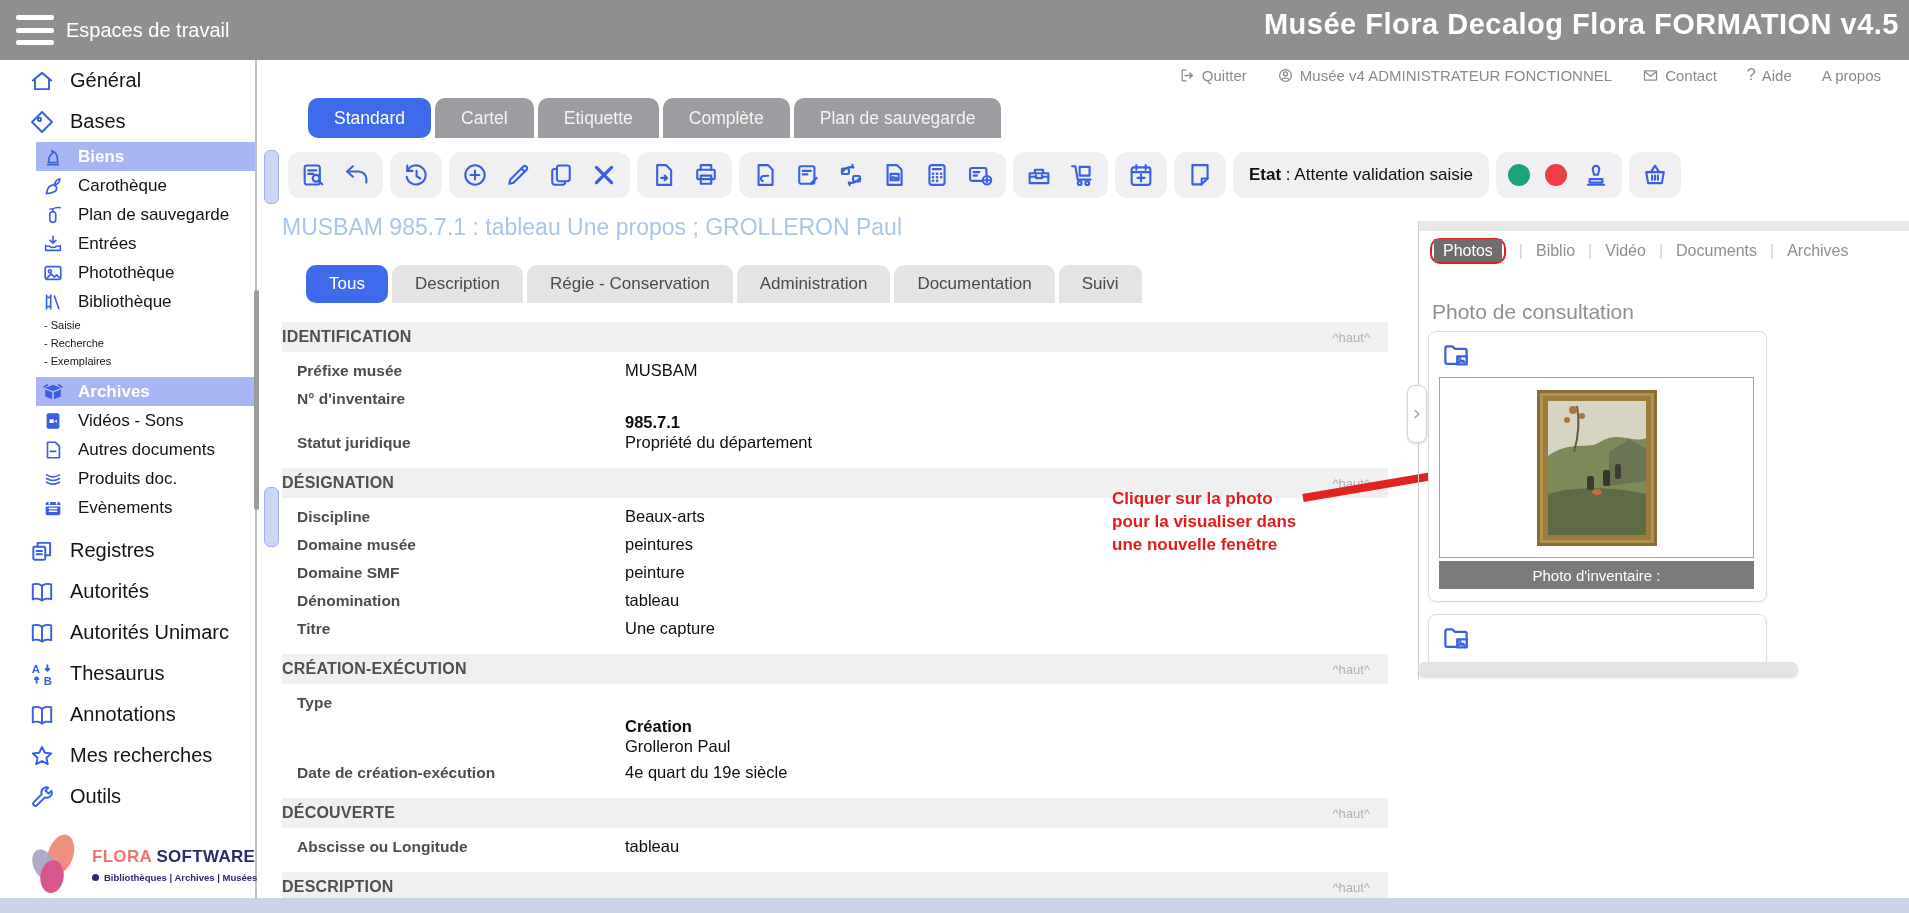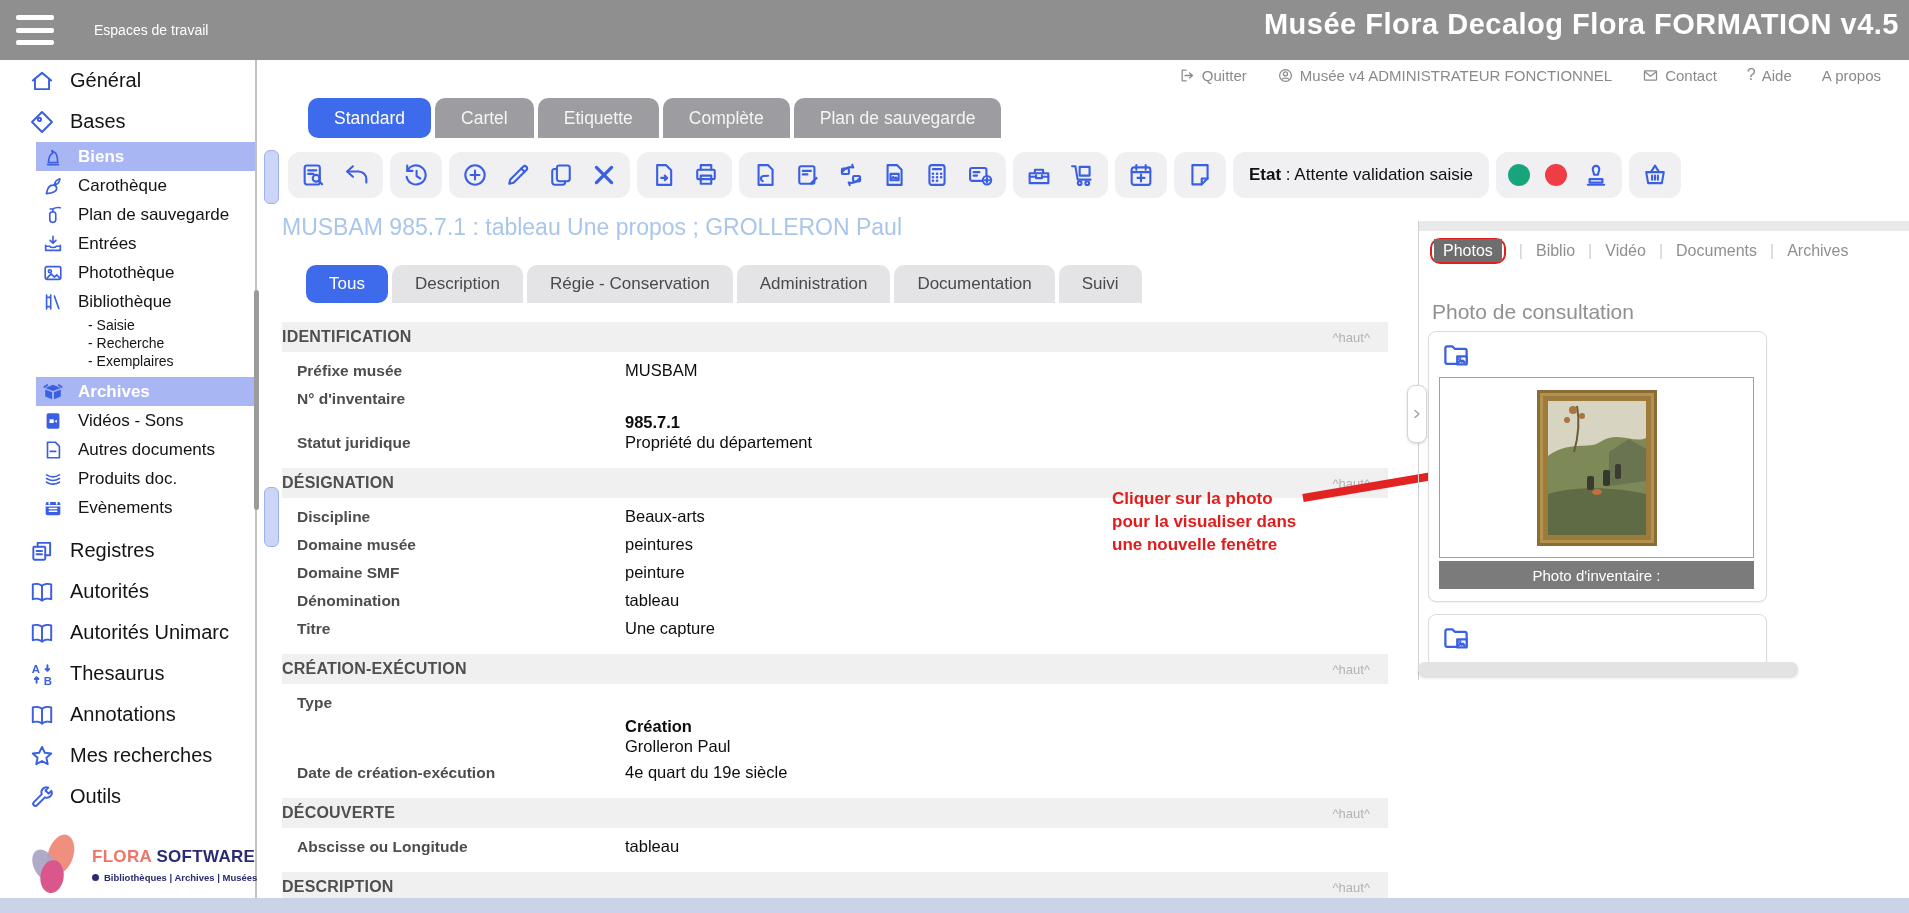--- a/index.html
+++ b/index.html
@@ -2,33 +2,33 @@
 <html><head>
 <meta charset="utf-8">
 <style>
   html,body{margin:0;padding:0;}
   .app{position:relative;width:1909px;height:913px;background:#fff;overflow:hidden;
        font-family:"Liberation Sans",sans-serif;-webkit-font-smoothing:antialiased;}
   
   .topbar{position:absolute;left:0;top:0;width:1909px;height:60px;background:#8f8f8f;display:flex;align-items:center;}
   .burger{width:38px;height:30px;margin-left:16px;display:flex;flex-direction:column;justify-content:space-between;cursor:pointer;}
   .burger i{display:block;height:5px;background:#fff;border-radius:2px;}
-  .ws-label{color:#fff;font-size:14px;margin-left:40px;}
+  .ws-label{color:#fff;font-size:20px;margin-left:12px;}
   .app-title{position:absolute;right:10px;top:8px;color:#fff;font-size:29px;font-weight:bold;letter-spacing:.5px;}
   
   .hdr-links{position:absolute;top:66px;right:28px;display:flex;align-items:center;gap:30px;color:#8a8a8a;font-size:15px;}
   .hdr-item{display:flex;align-items:center;gap:6px;cursor:pointer;}
   .hdr-item .ic{width:17px;height:17px;color:#8a8a8a;}
   .qmark{font-size:16px;}
   
   .sidebar{position:absolute;left:0;top:60px;width:255px;height:838px;background:#fff;}
   .sbi{display:flex;align-items:center;color:#141414;cursor:pointer;white-space:nowrap;}
   .lvl0{height:41px;padding-left:29px;gap:15px;font-size:20px;}
   .lvl1{height:29px;padding-left:42px;gap:14px;font-size:17px;}
-  .lvl2{height:18px;padding-left:88px;font-size:14px;}
+  .lvl2{height:18px;padding-left:44px;font-size:11px;}
   .sbi .ic{color:#3a5fe3;flex:none;}
   .lvl0 .ic{width:26px;height:26px;}
   .lvl1 .ic{width:22px;height:22px;}
   .sbi.act{color:#fff;font-weight:bold;background:linear-gradient(to right,transparent 36px,#a9b6f4 36px);}
   .side-divider{position:absolute;left:255px;top:60px;width:2px;height:838px;background:#c2c2c2;}
   .side-thumb{position:absolute;left:254px;top:290px;width:5px;height:220px;background:#9b9b9b;border-radius:3px;}
   .blue-thumb{position:absolute;left:264px;width:13px;background:#ccd5f6;border:1px solid #9fb0ee;border-radius:6px;}
   
   .logo{position:absolute;left:22px;top:832px;display:flex;align-items:center;gap:8px;}
   .logo-txt .brand{font-size:17px;font-weight:bold;letter-spacing:.3px;}

